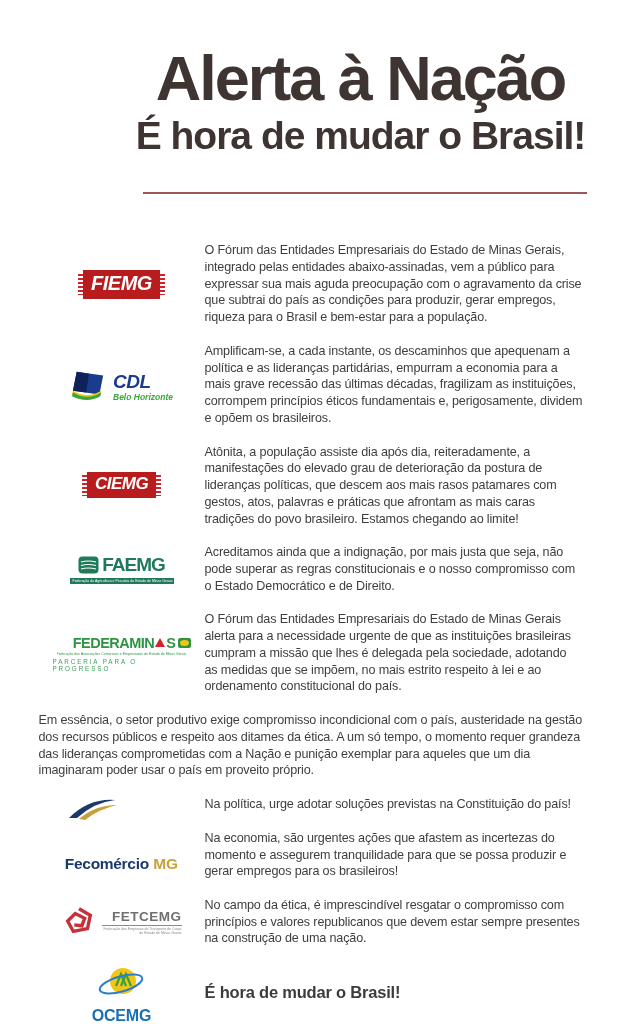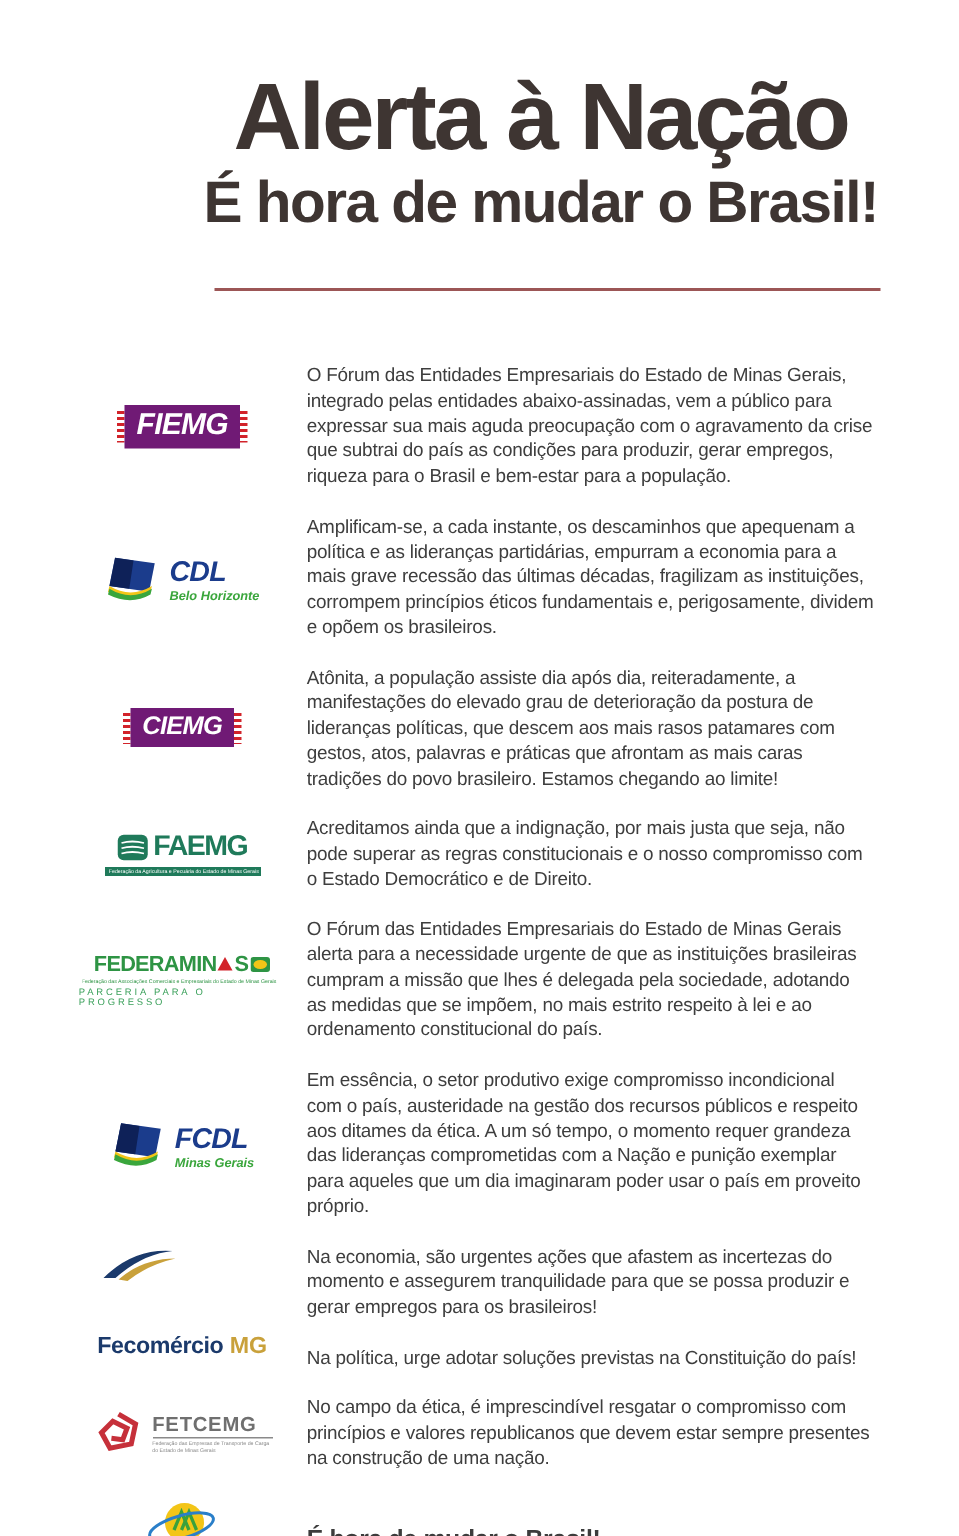--- a/index.html
+++ b/index.html
@@ -19,52 +19,52 @@
   .row.top { align-items:flex-start; }
   .logo-cell { width:166px; flex:0 0 166px; display:flex; justify-content:center; }
   .text-cell { flex:1; padding-right:18px; }
   .para { font-size:12.6px; line-height:1.33; letter-spacing:-0.15px; color:#3e3e3e; }
   .para + .para { margin-top:17px; }
   .closing { font-size:16.5px; font-weight:bold; color:#3c3c3c; margin-top:19px; letter-spacing:-0.2px; }
 
   
   .badge-wrap { display:flex; align-items:center; }
   .badge-stripes { width:5px; height:21px; background:repeating-linear-gradient(to bottom,#d2232a 0 2px, transparent 2px 4px); }
-  .red-badge { background:#701a75; color:#ffffff; font-style:italic; font-weight:bold; padding:2px 8px 4px; letter-spacing:-0.5px; }
+  .red-badge { background:#b91c1c; color:#ffffff; font-style:italic; font-weight:bold; padding:2px 8px 4px; letter-spacing:-0.5px; }
   .red-badge.big { font-size:20px; }
   .red-badge.small { font-size:17px; }
 
   
   .cdl-logo { display:flex; align-items:flex-end; gap:5px; }
   .cdl-text { display:flex; flex-direction:column; line-height:1; }
   .cdl-main { color:#1b3c8c; font-weight:bold; font-style:italic; font-size:19px; letter-spacing:-0.5px; }
   .cdl-sub { color:#3aa63c; font-weight:bold; font-style:italic; font-size:8.5px; margin-top:2px; }
 
   
   .faemg-logo { display:flex; flex-direction:column; align-items:center; }
   .faemg-top { display:flex; align-items:center; gap:3px; }
   .faemg-name { color:#1f7a5a; font-weight:bold; font-size:19px; letter-spacing:-1px;text-align:center; }
   .faemg-bar { margin-top:2px; background:#1f7a5a; color:#ffffff; font-size:3.5px; padding:1px 3px; width:104px; text-align:center; white-space:nowrap; overflow:hidden; }
 
   
-  .federaminas-logo { display:flex; flex-direction:column; align-items:center; width:138px; }
+  .federaminas-logo { display:flex; flex-direction:column; align-items:flex-end; width:138px; }
   .fed-line { display:flex; align-items:center; }
   .fed-text { color:#2e9444; font-weight:bold; font-size:14.5px; letter-spacing:-0.5px; }
   .fed-triangle { width:0; height:0; border-left:5px solid transparent; border-right:5px solid transparent; border-bottom:9px solid #d2232a; margin:0 1px 1px 1px; }
   .fed-subtext { color:#2e9444; font-size:3.5px; margin-top:1px; white-space:nowrap; overflow:hidden; width:134px; }
   .fed-tagline { color:#3aa05a; font-size:6.3px; letter-spacing:1.9px; margin-top:2px; }
 
   
   .feco-logo { display:flex; flex-direction:column; align-items:flex-start;gap:33px; }
   .feco-textline { line-height:1; margin-top:1px; }
   .feco-main { color:#1b3a6b; font-weight:bold; font-size:15.5px; letter-spacing:-0.3px; }
   .feco-sub { color:#c9a13b; font-weight:bold; font-size:15.5px; }
 
   
-  .fetcemg-logo { display:flex; align-items:center; gap:6px; }
+  .fetcemg-logo { display:flex; align-items:center; gap:6px;text-align:right; }
   .fetcemg-text { display:flex; flex-direction:column; }
   .fetcemg-name { color:#6f6f6f; font-weight:bold; font-size:13.5px; letter-spacing:0.5px; border-bottom:1px solid #8a8a8a; padding-bottom:1px; }
   .fetcemg-tagline { color:#8a8a8a; font-size:3.5px; margin-top:1px; width:80px; white-space:normal; line-height:1.2; }
 
   
   .ocemg-logo { display:flex; flex-direction:column; align-items:center; }
   .ocemg-name { color:#1a6fb5; font-weight:bold; font-size:16px; letter-spacing:-0.2px; margin-top:1px; }
 </style>
 </head>
 <body>
@@ -160,54 +160,40 @@
           <div class="fed-subtext">Federação das Associações Comerciais e Empresariais do Estado de Minas Gerais</div>
           <div class="fed-tagline">PARCERIA PARA O PROGRESSO</div>
         </div>
       </div>
       <div class="text-cell">
         <p class="para">O Fórum das Entidades Empresariais do Estado de Minas Gerais alerta para a necessidade urgente de que as instituições brasileiras cumpram a missão que lhes é delegada pela sociedade, adotando as medidas que se impõem, no mais estrito respeito à lei e ao ordenamento constitucional do país.</p>
       </div>
     </div>
 
     <div class="row center">
-      <div class="logo-cell">
-        <div class="cdl-logo">
-          <svg width="38" height="34" viewBox="0 0 40 36">
-            <path d="M7 4 L35 8 L31 28 L3 24 Z" fill="#1b3c8c"></path>
-            <path d="M7 4 L20 6 L17 26 L3 24 Z" fill="#0e2158"></path>
-            <path d="M3 24 Q 18 33 33 24 L32 28 Q 18 36 2 28 Z" fill="#f2c517"></path>
-            <path d="M3 26 Q 18 35 33 26 L32 30 Q 18 38 2 30 Z" fill="#3aa63c"></path>
-          </svg>
-          <div class="cdl-text">
-            <span class="cdl-main">FCDL</span>
-            <span class="cdl-sub">Minas Gerais</span>
-          </div>
-        </div>
-      </div>
       <div class="text-cell">
         <p class="para">Em essência, o setor produtivo exige compromisso incondicional com o país, austeridade na gestão dos recursos públicos e respeito aos ditames da ética. A um só tempo, o momento requer grandeza das lideranças comprometidas com a Nação e punição exemplar para aqueles que um dia imaginaram poder usar o país em proveito próprio.</p>
       </div>
     </div>
 
     <div class="row top">
       <div class="logo-cell">
         <div class="feco-logo">
           <svg width="58" height="26" viewBox="0 0 58 26">
             <path d="M4 22 Q 24 2 50 4 Q 30 6 12 22 Z" fill="#1b3a6b"></path>
             <path d="M14 23 Q 30 9 52 9 Q 34 13 20 24 Z" fill="#c9a13b"></path>
           </svg>
           <div class="feco-textline">
             <span class="feco-main">Fecomércio</span><span class="feco-sub"> MG</span>
           </div>
         </div>
       </div>
       <div class="text-cell">
+        <p class="para">Na política, urge adotar soluções previstas na Constituição do país!</p>
         <p class="para">Na economia, são urgentes ações que afastem as incertezas do momento e assegurem tranquilidade para que se possa produzir e gerar empregos para os brasileiros!</p>
-        <p class="para">Na política, urge adotar soluções previstas na Constituição do país!</p>
       </div>
     </div>
 
     <div class="row center">
       <div class="logo-cell">
         <div class="fetcemg-logo">
           <svg width="34" height="34" viewBox="0 0 36 36">
             <path d="M18 4 L30 11 L27 25 L12 28 L6 17 L14 9 L24 14 L21 22 L13 21" stroke="#c6303a" stroke-width="3.6" fill="none"></path>
           </svg>
           <div class="fetcemg-text">

